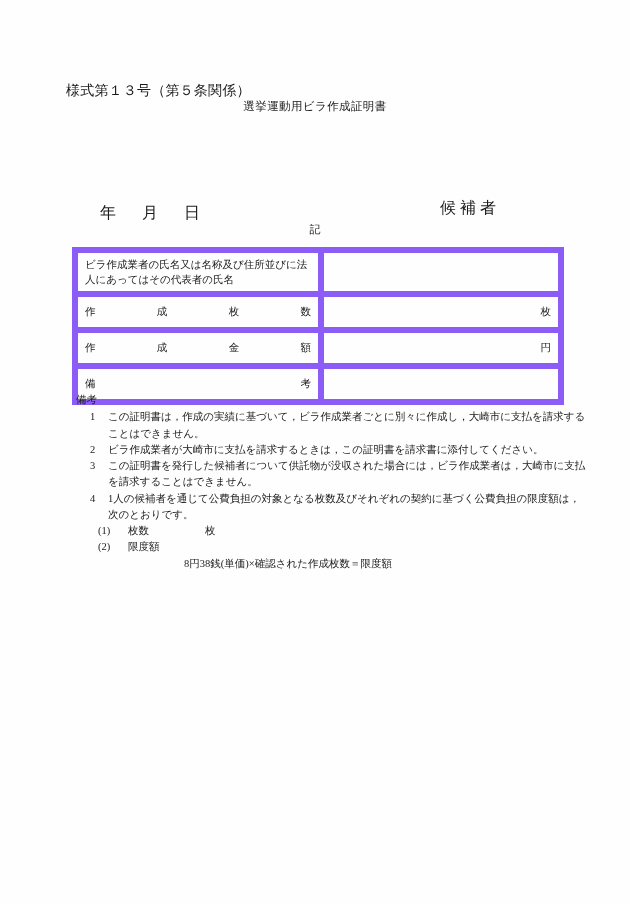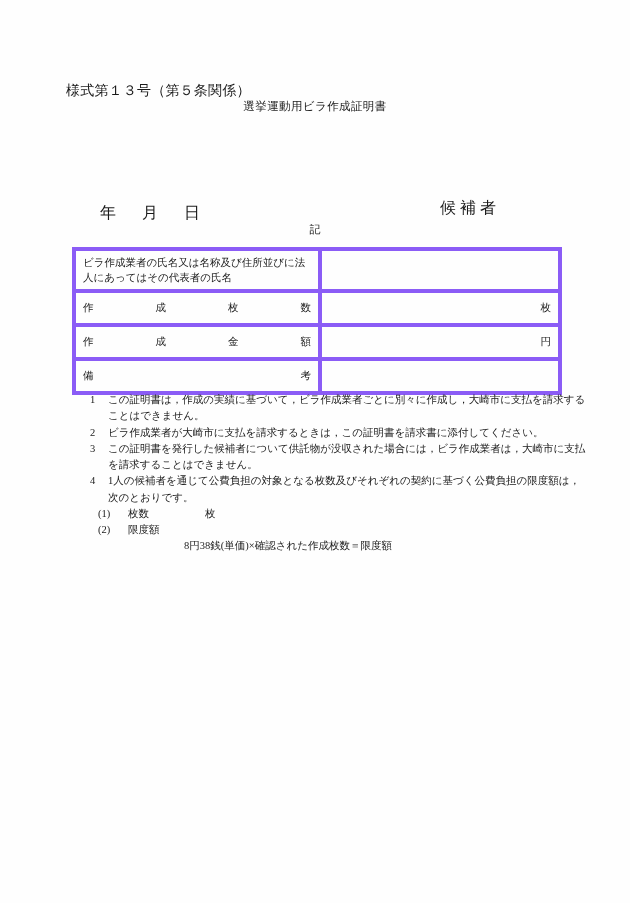--- a/index.html
+++ b/index.html
@@ -93,21 +93,21 @@
   .form-table {
     position: absolute;
     left: 72px;
     top: 247px;
     width: 486px;
     border-collapse: collapse;
     table-layout: fixed;
     font-size: 10.5px;
   }
   .form-table td {
-    border: 4px solid #8b5cf6;
+    border: 6px solid #8b5cf6;
     padding: 0;
     vertical-align: middle;
   }
   .col-label { width: 246px; }
   .col-value { width: 240px; }
 
   .cell-pad {
     padding: 4px 7px;
     line-height: 1.45;
   }
@@ -233,20 +233,21 @@
           </div>
         </td>
         <td>
           <div class="unit"></div>
         </td>
       </tr>
     </tbody>
   </table>
 
   <div class="notes">
+    <p class="notes-head">備考</p>
 
     <div class="note-item">
       <span class="note-num">1</span>
       <span class="note-text">この証明書は，作成の実績に基づいて，ビラ作成業者ごとに別々に作成し，大崎市に支払を請求することはできません。</span>
     </div>
     <div class="note-item">
       <span class="note-num">2</span>
       <span class="note-text">ビラ作成業者が大崎市に支払を請求するときは，この証明書を請求書に添付してください。</span>
     </div>
     <div class="note-item">

